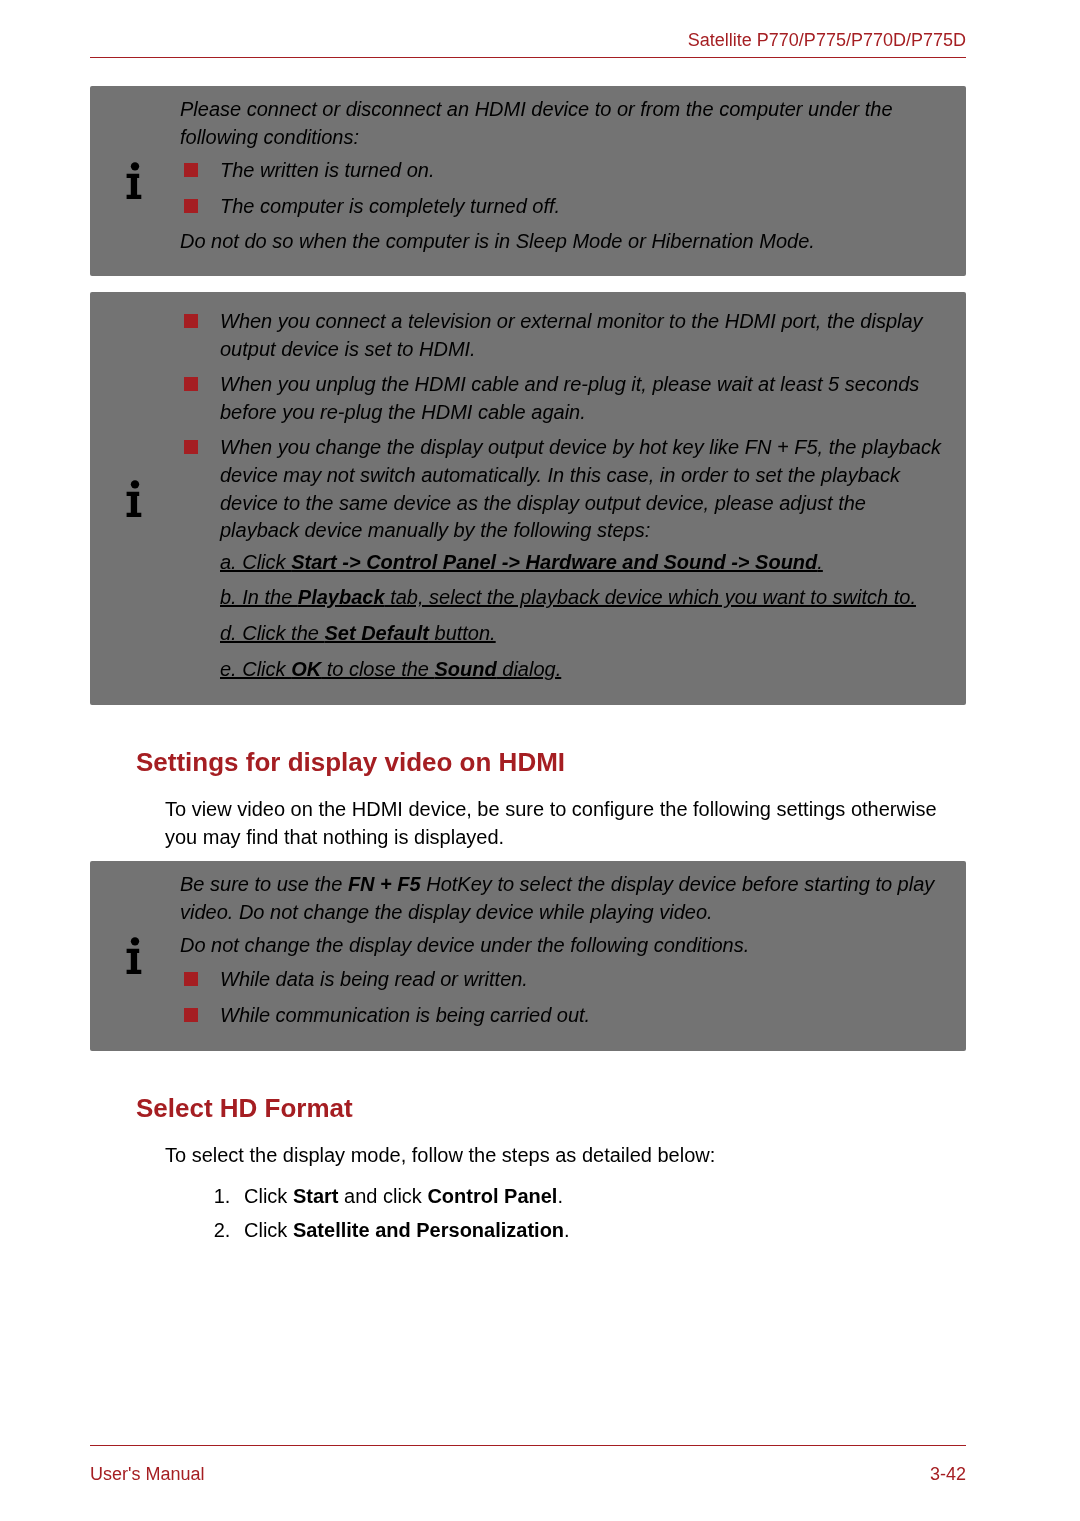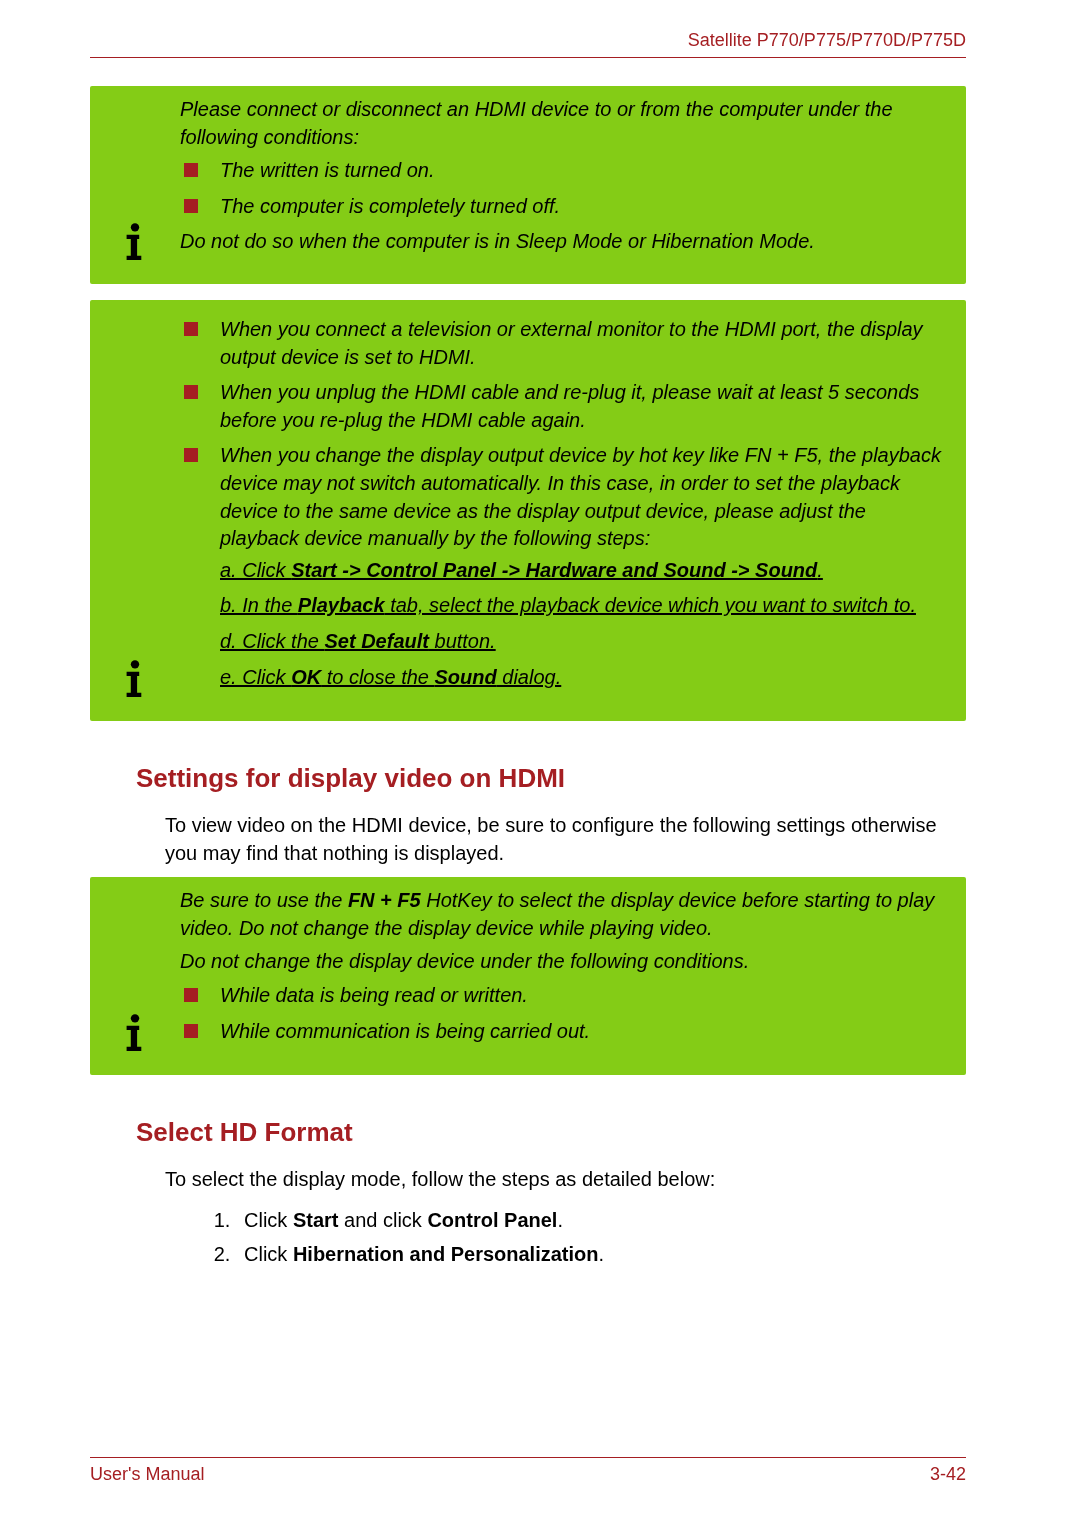--- a/index.html
+++ b/index.html
@@ -18,24 +18,24 @@
   .header {
     text-align: right;
     color: #a51e22;
     font-size: 18px;
     padding-bottom: 6px;
     border-bottom: 1px solid #a51e22;
     margin-bottom: 28px;
   }
   .info-block {
     display: flex;
-    align-items: flex-end;
-    background: #84cc16;
+    align-items: center;
+    background: #737373;
     margin-bottom: 16px;
-    padding: 10px 20px 22px 0;
+    padding: 10px 20px 14px 0;
     border-radius: 2px;
   }
   .info-icon-col {
     width: 90px;
     flex: 0 0 90px;
     display: flex;
     justify-content: center;
     padding-top: 2px;
   }
   .info-icon {
@@ -98,21 +98,21 @@
   ol.numlist li {
     padding-left: 8px;
     margin-bottom: 2px;
   }
   .footer {
     position: absolute;
     left: 90px;
     right: 90px;
     bottom: 36px;
     border-top: 1px solid #a51e22;
-    padding-top: 6px;
+    padding-top: 18px;
     display: flex;
     justify-content: space-between;
     color: #a51e22;
     font-size: 18px;
   }
   b { font-weight: bold; }
 </style>
 </head>
 <body>
 
@@ -180,21 +180,21 @@
         <li>While data is being read or written.</li>
         <li>While communication is being carried out.</li>
       </ul>
     </div>
   </div>
 
   <div class="section-heading">Select HD Format</div>
   <p class="body-text">To select the display mode, follow the steps as detailed below:</p>
   <ol class="numlist">
     <li><span>Click </span><b>Start</b><span> and click </span><b>Control Panel</b><span>.</span></li>
-    <li><span>Click </span><b>Hibernation and Personalization</b><span>.</span></li>
+    <li><span>Click </span><b>Satellite and Personalization</b><span>.</span></li>
   </ol>
 
   <div class="footer">
     <span>User's Manual</span>
     <span>3-42</span>
   </div>
 
 </div>
 
 </body></html>

